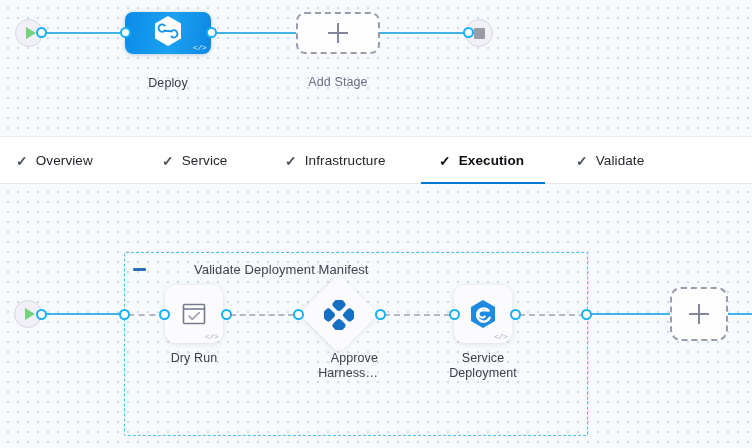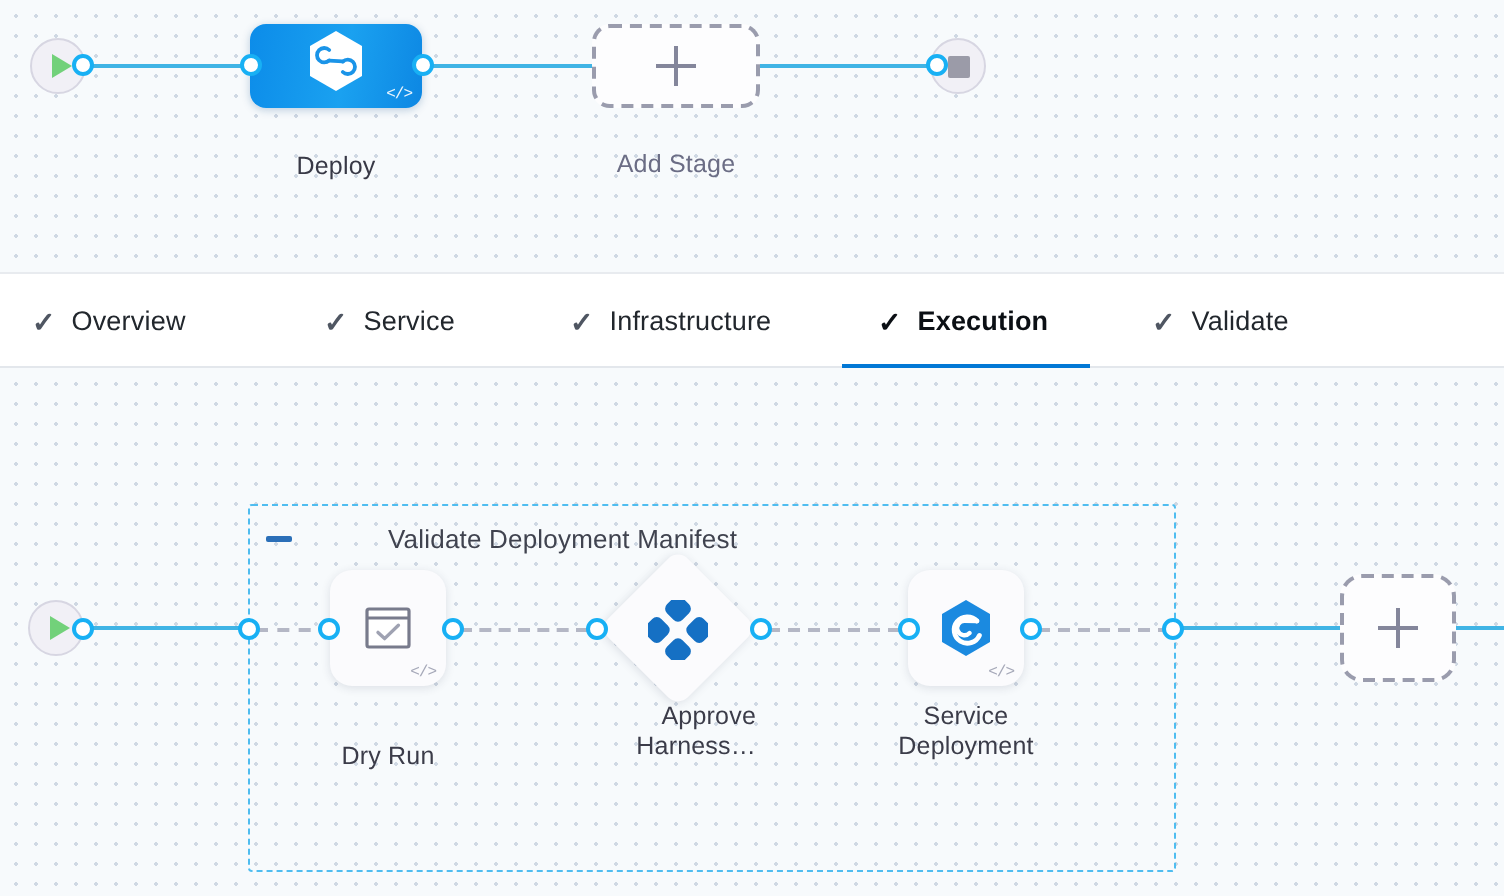--- a/index.html
+++ b/index.html
@@ -355,21 +355,21 @@
       <div class="icon-center">
         <svg width="26" height="26" viewBox="0 0 26 26">
           <rect x="2.5" y="3.5" width="21" height="19" rx="1" fill="#ffffff" stroke="#787b8c" stroke-width="1.6"></rect>
           <line x1="2.5" y1="8" x2="23.5" y2="8" stroke="#787b8c" stroke-width="1.6"></line>
           <path d="M8 15.2 L11.3 18.3 L18.2 11.6" stroke="#9fa2b2" stroke-width="1.7" fill="none" stroke-linecap="round" stroke-linejoin="round"></path>
         </svg>
       </div>
       <div class="code-tag dark">&lt;/&gt;</div>
     </div>
     <div class="dot" style="left:221px; top:125px;"></div>
-    <div class="node-label" style="left:144px; top:167px; width:100px;margin-top:20px;">Dry Run</div>
+    <div class="node-label" style="left:144px; top:167px; width:100px;">Dry Run</div>
 
     <div class="line-dashed" style="left:230px; top:130px; width:64px;"></div>
     <div class="dot" style="left:293px; top:125px;"></div>
 
     <div id="approval-node" style="left:311px; top:102px;"></div>
     <div id="approval-icon-wrap" style="left:299px; top:91px;">
       <svg width="30" height="30" viewBox="0 0 30 30">
         <g transform="rotate(45 15 15)">
           <rect x="2" y="2" width="11" height="11" rx="3.2" fill="#1570c4"></rect>
           <rect x="17" y="2" width="11" height="11" rx="3.2" fill="#1570c4"></rect>

